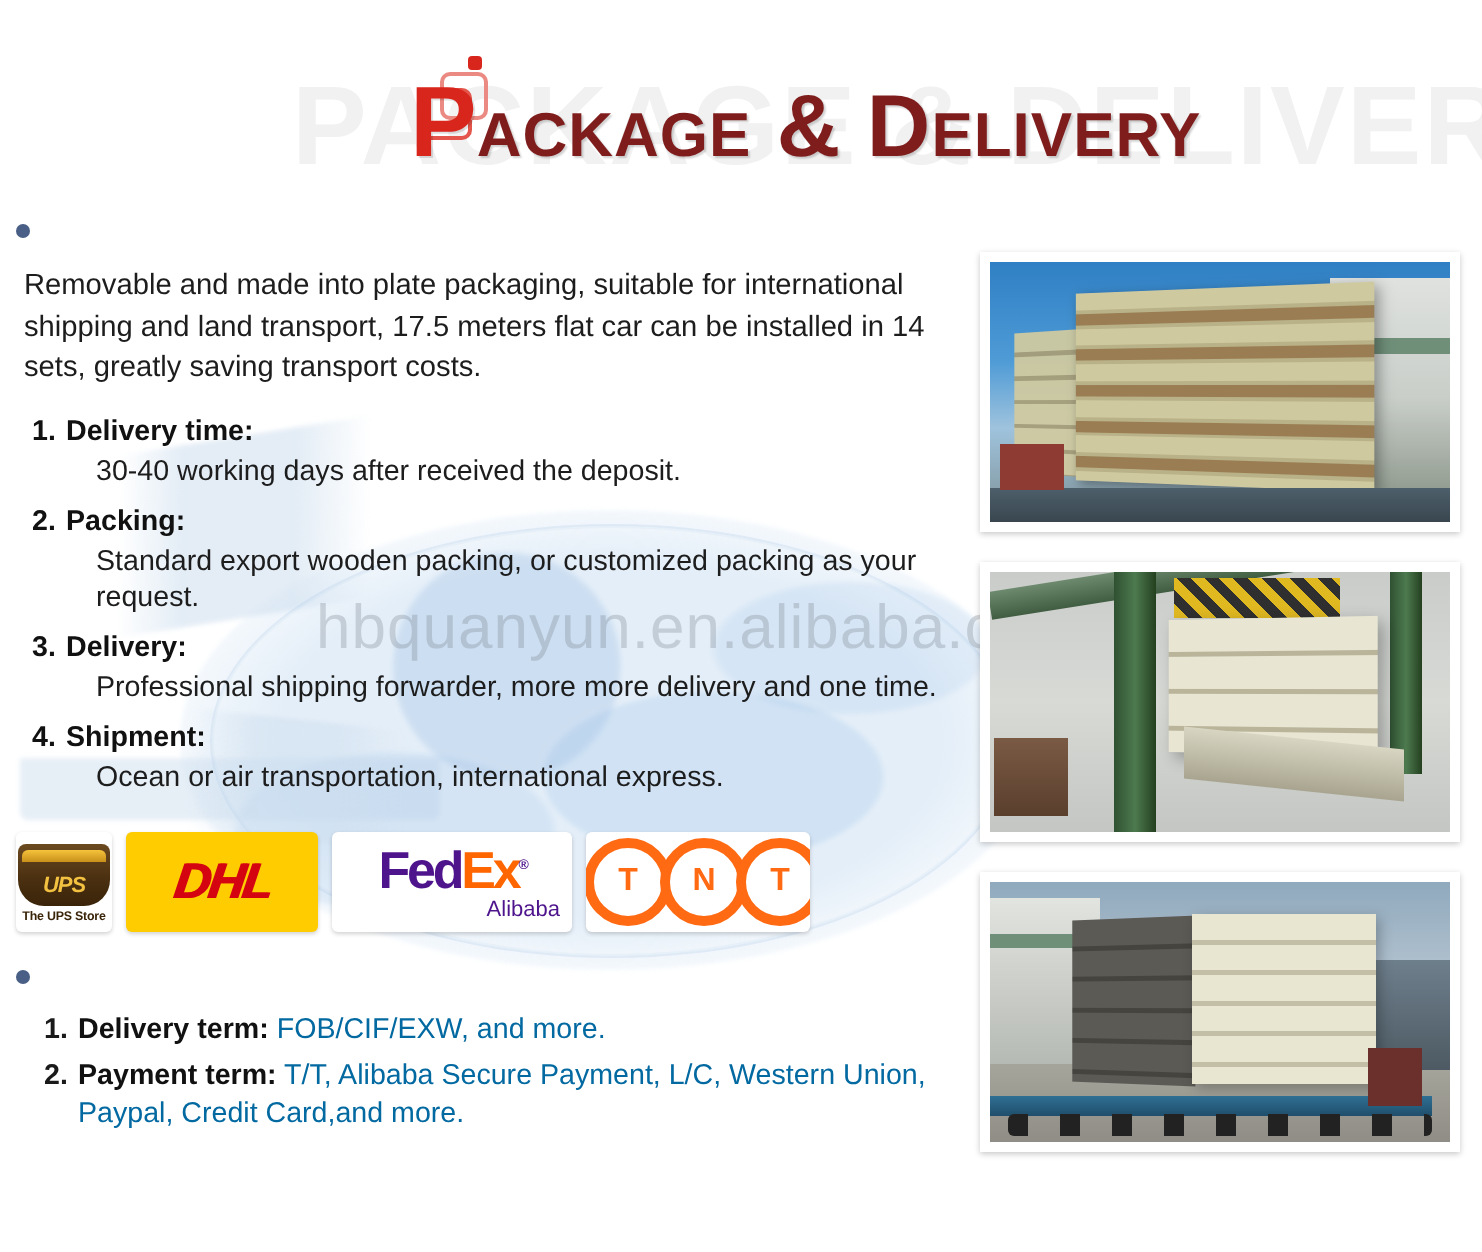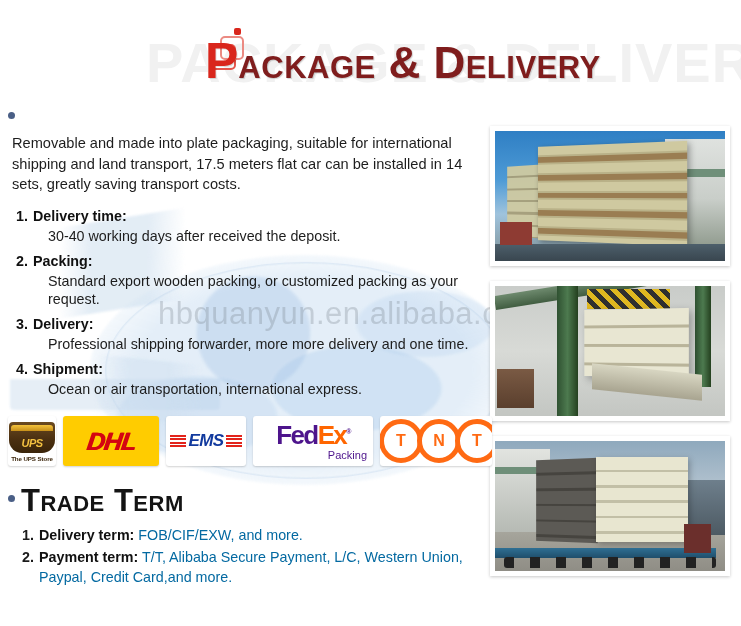--- a/index.html
+++ b/index.html
@@ -294,59 +294,41 @@
       <span class="ups-band"></span>
       <span class="ups-txt">UPS</span>
     </div>
     <div class="ups-sub">The UPS Store</div>
   </div>
 
   <div class="logo-box lb-dhl">
     <span class="dhl-txt">DHL</span>
   </div>
 
-  <div class="logo-box lb-ems">
-    <span class="ems-wrap">
-      <span class="ems-stripes">
-          <i></i>
-          <i></i>
-          <i></i>
-          <i></i>
-        </span>
-      <span class="ems-txt">EMS</span>
-      <span class="ems-stripes">
-          <i></i>
-          <i></i>
-          <i></i>
-          <i></i>
-        </span>
-    </span>
-  </div>
 
   <div class="logo-box lb-fedex">
     <div class="fx-main">
       <span class="fx-fed">Fed</span><span class="fx-ex">Ex</span><span class="fx-reg">®</span>
     </div>
-    <div class="fx-sub">Packing</div>
+    <div class="fx-sub">Alibaba</div>
   </div>
 
   <div class="logo-box lb-tnt">
     <span class="tnt-wrap">
       <span class="tnt-ring">T</span>
       <span class="tnt-ring">N</span>
       <span class="tnt-ring">T</span>
     </span>
   </div>
 
 </div>
 
 <div class="left" style="top:485px;">
   <div class="sec-head">
     <span class="sec-bullet"></span>
-    <span class="sec-title">Trade Term</span>
   </div>
 
   <div class="tt-list">
     <div class="tt-row">
       <span class="tt-idx">1.</span>
       <span class="tt-body">
         <span class="tt-label">Delivery term:</span>
         <span class="tt-val">FOB/CIF/EXW, and more.</span>
       </span>
     </div>

